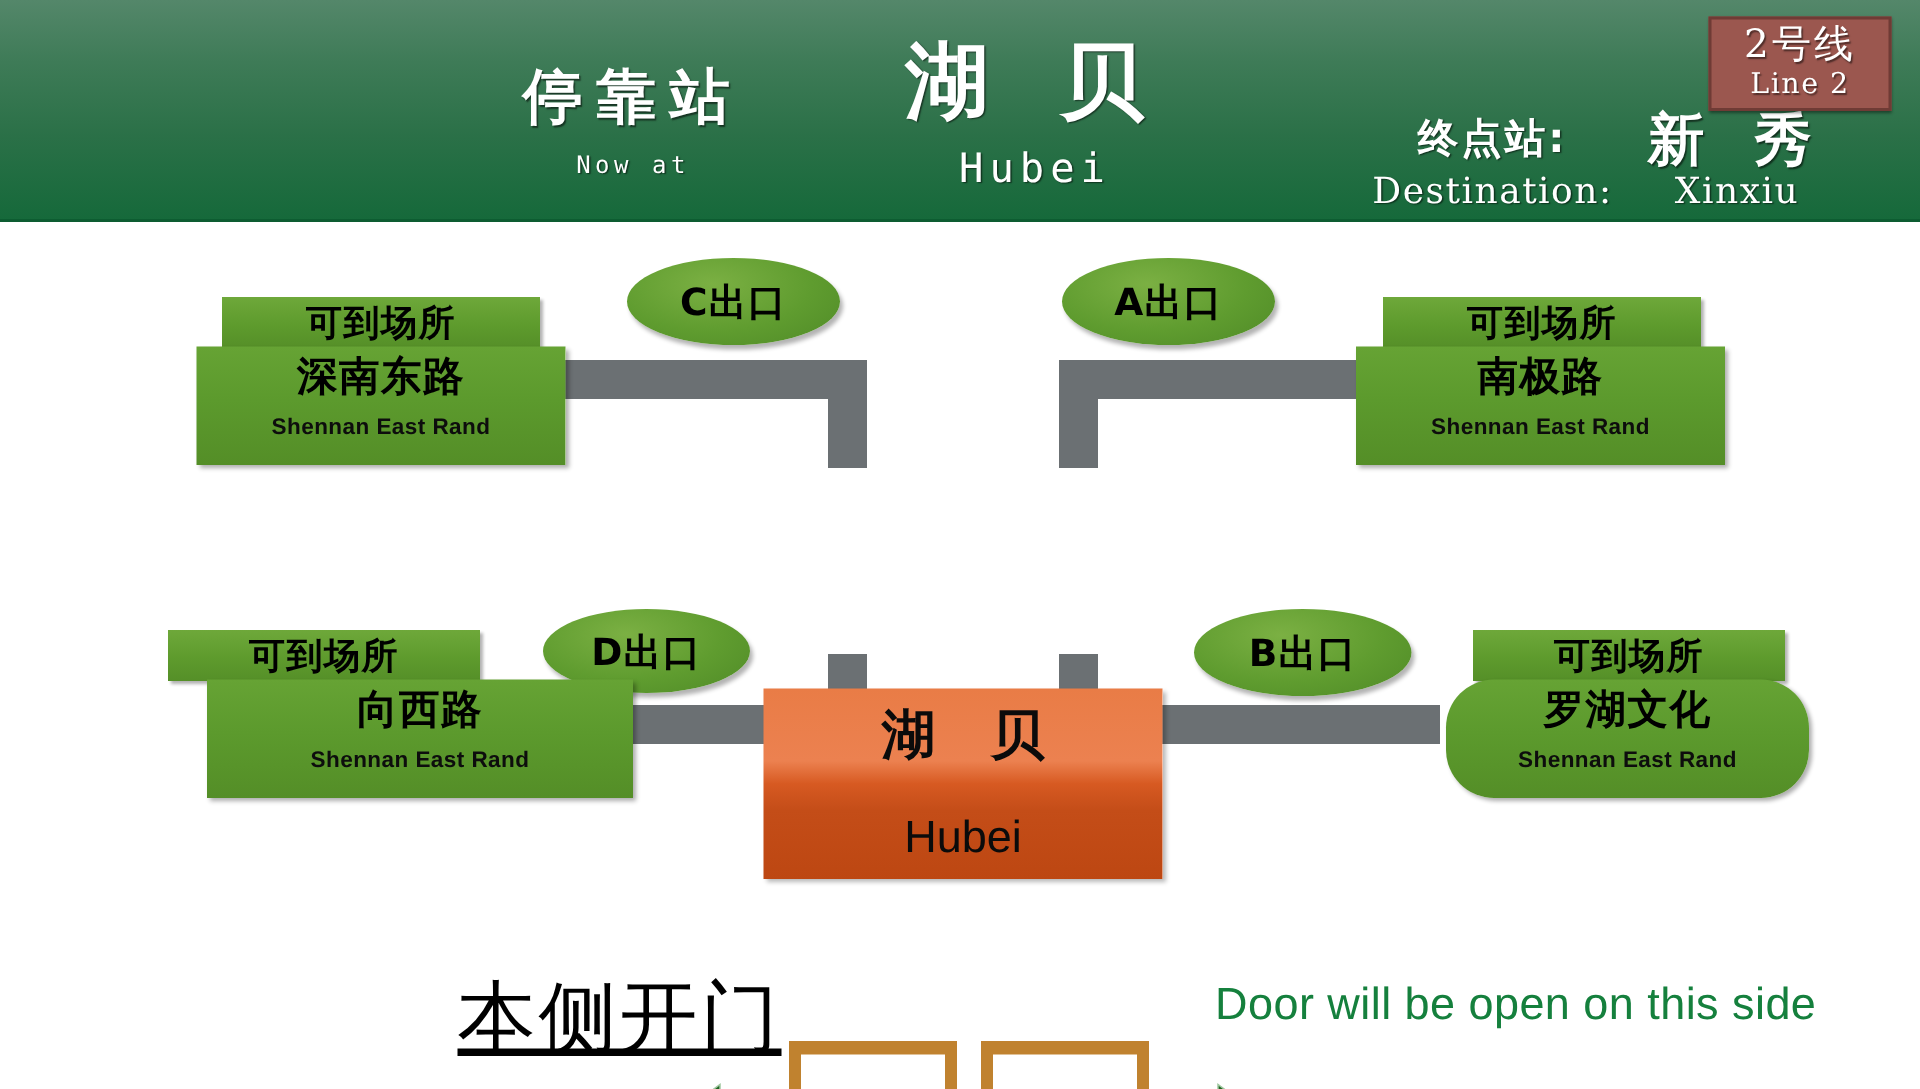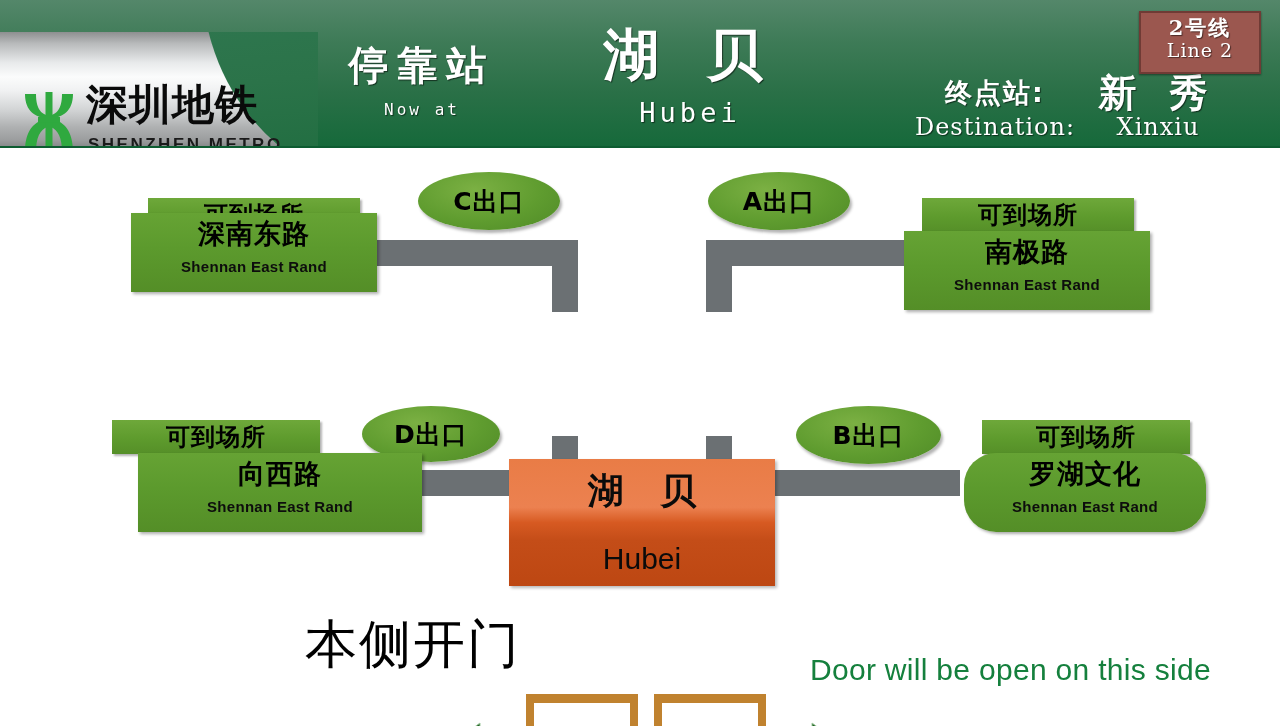--- a/index.html
+++ b/index.html
@@ -100,21 +100,21 @@
     font-family:"DejaVu Serif","Liberation Serif",serif;
   }
 
   .line-badge{
     position:absolute;left:1139px;top:11px;width:118px;height:59px;
     background:#9b574f;border:2px solid #6f3b35;
     box-shadow:0 1px 2px rgba(0,0,0,.45);
     text-align:center;color:#ffffff;
   }
   .line-badge .lb-cn{
-    font-size:21px;font-weight:bold;letter-spacing:2px;line-height:1.15;
+    font-size:26px;font-weight:normal;letter-spacing:2px;line-height:1.15;
     margin-top:3px;
     text-shadow:1px 1px 1px rgba(0,0,0,.5);
     font-family:"DejaVu Serif","Liberation Serif",serif;
   }
   .line-badge .lb-en{
     font-size:19px;line-height:1.1;letter-spacing:1px;
     text-shadow:1px 1px 1px rgba(0,0,0,.5);
     font-family:"DejaVu Serif","Liberation Serif",serif;
   }
 
@@ -196,34 +196,20 @@
     font-family:"Liberation Sans",sans-serif;
   }
 </style>
 </head>
 <body>
 
 <div class="stage">
 
   <div class="header">
 
-    <div class="silver">
-      <div class="silver-body"></div>
-      <div class="silver-curve"></div>
-
-      <div class="logo-mark">
-        <svg viewBox="0 0 62 72" width="62" height="72">
-          <path d="M7 6 C7 24 18 28 27 31 C18 34 7 40 7 64 L18 64 C18 46 24 41 31 38 C38 41 44 46 44 64 L55 64 C55 40 44 34 35 31 C44 28 55 24 55 6 L44 6 C44 22 38 26 31 28 C24 26 18 22 18 6 Z" fill="#2fa93f"></path>
-          <rect x="27.5" y="4" width="7" height="64" fill="#2fa93f"></rect>
-          <rect x="20" y="29" width="22" height="5.5" fill="#2fa93f"></rect>
-        </svg>
-      </div>
-      <div class="logo-text-cn">深圳地铁</div>
-      <div class="logo-text-en">SHENZHEN METRO</div>
-    </div>
 
     <div class="hdr-label now-at-cn">停靠站</div>
     <div class="hdr-label now-at-en">Now at</div>
 
     <div class="hdr-label station-cn">湖 贝</div>
     <div class="hdr-label station-en">Hubei</div>
 
     <div class="hdr-label dest-cn">终点站:</div>
     <div class="hdr-label dest-en">Destination:</div>
     <div class="hdr-label dest-val-cn">新 秀</div>
@@ -255,21 +241,21 @@
       <div class="sb-cn">湖 贝</div>
       <div class="sb-en">Hubei</div>
     </div>
 
     <div class="exit-ellipse" style="left:418px;top:24px;width:142px;height:58px;">
       <span>C出口</span>
     </div>
     <div class="place-tab" style="left:148px;top:50px;width:212px;">
       <span>可到场所</span>
     </div>
-    <div class="place-card" style="left:131px;top:65px;width:246px;height:79px;">
+    <div class="place-card" style="left:131px;top:83px;width:246px;height:79px;">
       <div class="pc-cn">深南东路</div>
       <div class="pc-en">Shennan East Rand</div>
     </div>
 
     <div class="exit-ellipse" style="left:708px;top:24px;width:142px;height:58px;">
       <span>A出口</span>
     </div>
     <div class="place-tab" style="left:922px;top:50px;width:212px;">
       <span>可到场所</span>
     </div>
@@ -311,17 +297,17 @@
       </svg>
     </div>
 
     <div class="door" style="left:526px;top:546px;width:112px;height:184px;">
       <div class="door-window" style="left:8px;top:9px;width:96px;height:100px;"></div>
     </div>
     <div class="door" style="left:654px;top:546px;width:112px;height:184px;">
       <div class="door-window" style="left:8px;top:9px;width:96px;height:100px;"></div>
     </div>
 
-    <div class="door-text-cn" style="top:462px;">本侧开门</div>
+    <div class="door-text-cn" style="top:496px;text-decoration:underline;">本侧开门</div>
     <div class="door-text-en" style="top:505px;">Door will be open on this side</div>
   </div>
 
 </div>
 
 </body></html>

